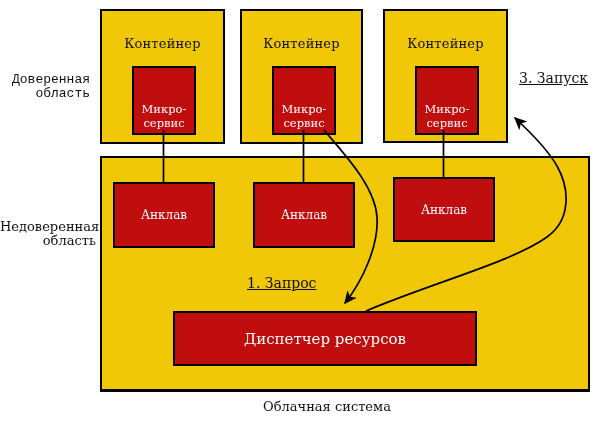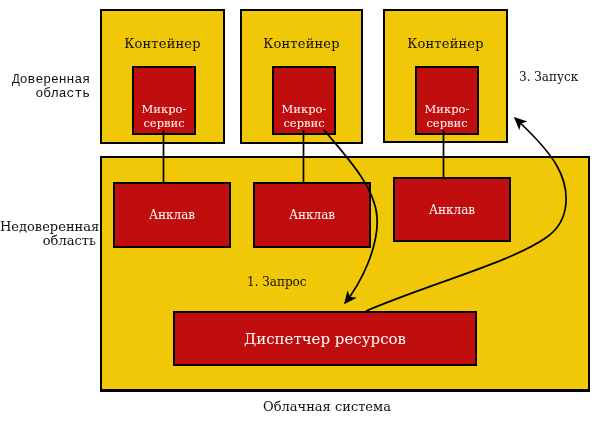--- a/index.html
+++ b/index.html
@@ -64,21 +64,21 @@
     position: absolute;
     left: 100px; top: 156px;
     width: 490px; height: 236px;
     background: var(--yellow);
     border: 2px solid var(--line);
     border-bottom-width: 3px;
     z-index: 0;
   }
   .enclave-box {
     position: absolute;
-    width: 118px; height: 66px;
+    width: 102px; height: 66px;
     background: var(--red);
     border: 2.5px solid var(--line);
     display: flex;
     align-items: center;
     justify-content: center;
     color: var(--text-on-red);
     font-size: 12px;
     z-index: 2;
   }
   .e1 { left: 113px; top: 182px; }
@@ -102,24 +102,25 @@
     font-size: 13px;
     line-height: 1.06;
     text-align: right;
     color: var(--text);
     z-index: 3;
   }
   .trusted   { left: 6px; top: 73px;  width: 84px; font-family: Liberation Mono, monospace; }
   .untrusted { left: 0px; top: 220px; width: 96px; }
   .flow-label {
     position: absolute;
-    font-size: 12px;
+    font-size: 14px;
     color: var(--text);
     white-space: nowrap;
     z-index: 3;
+    text-decoration: underline;
   }
   .fl-request    { left: 247px; top: 275px; }
   .fl-deployment { left: 442px; top: 288px; }
   .fl-launch     { left: 519px; top: 70px; }
   .caption {
     position: absolute;
     left: 227px; top: 399px;
     width: 200px;
     text-align: center;
     font-size: 13px;

